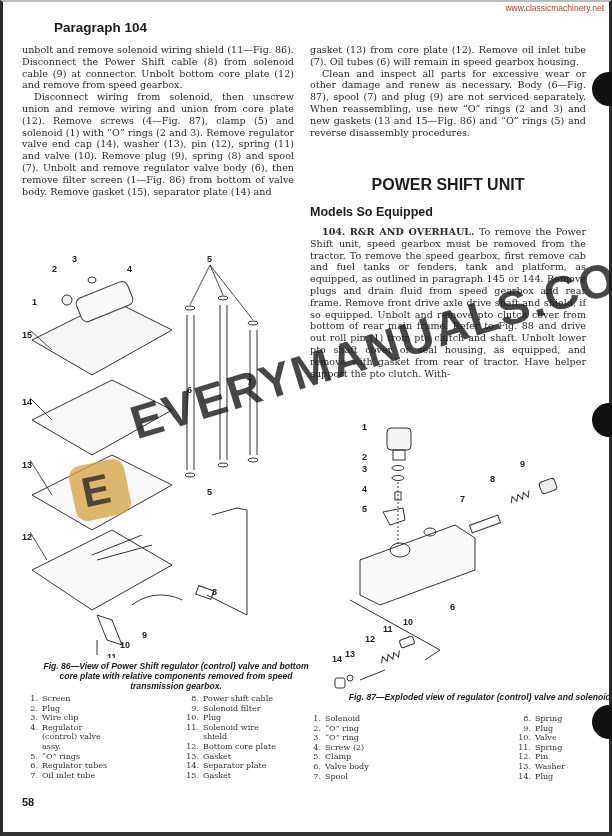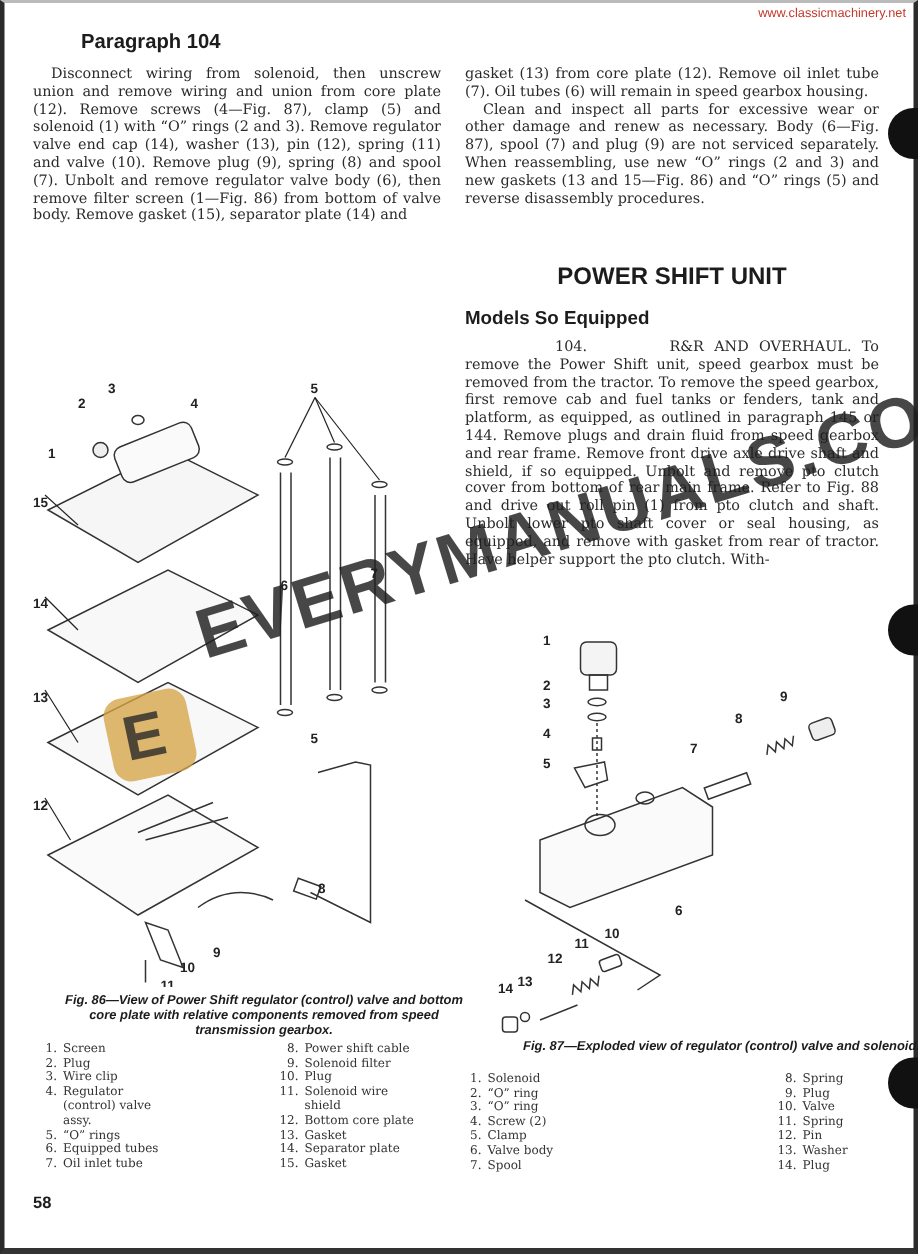--- a/index.html
+++ b/index.html
@@ -34,21 +34,21 @@
 
   .section-title {
     position: absolute; left: 310px; width: 276px; top: 176px; text-align: center;
     font-family: "Liberation Sans", sans-serif; font-weight: bold; font-size: 16px; color: #1c1c1c;
   }
   .subsection-title {
     position: absolute; left: 310px; top: 205px;
     font-family: "Liberation Sans", sans-serif; font-weight: bold; font-size: 12.5px; color: #1c1c1c;
   }
   .col-right2 { left: 310px; top: 226px; width: 276px; }
-  .para-num { font-weight: normal; margin-left: 48px; }
+  .para-num { font-weight: bold; }
 
   .figure { position: absolute; }
   .fig86 { left: 22px; top: 250px; width: 285px; height: 408px; }
   .fig87 { left: 305px; top: 420px; width: 285px; height: 270px; }
   .figure svg { width: 100%; height: 100%; }
 
   .caption {
     position: absolute; font-family: "Liberation Sans", sans-serif; font-weight: bold;
     font-style: italic; font-size: 8.6px; line-height: 10.2px; text-align: center; color: #1c1c1c;
   }
@@ -91,20 +91,21 @@
 
 <div class="page-frame"></div>
 
 <div class="watermark-site">www.classicmachinery.net</div>
 
 <div class="header">
   <div class="header-left">Paragraph 104</div>
 </div>
 
 <div class="col col-left">
+  <p>unbolt and remove solenoid wiring shield (11—Fig. 86). Disconnect the Power Shift cable (8) from solenoid cable (9) at connector. Unbolt bottom core plate (12) and remove from speed gearbox.</p>
   <p class="indent">Disconnect wiring from solenoid, then unscrew union and remove wiring and union from core plate (12). Remove screws (4—Fig. 87), clamp (5) and solenoid (1) with “O” rings (2 and 3). Remove regulator valve end cap (14), washer (13), pin (12), spring (11) and valve (10). Remove plug (9), spring (8) and spool (7). Unbolt and remove regulator valve body (6), then remove filter screen (1—Fig. 86) from bottom of valve body. Remove gasket (15), separator plate (14) and</p>
 </div>
 
 <div class="col col-right">
   <p>gasket (13) from core plate (12). Remove oil inlet tube (7). Oil tubes (6) will remain in speed gearbox housing.</p>
   <p class="indent">Clean and inspect all parts for excessive wear or other damage and renew as necessary. Body (6—Fig. 87), spool (7) and plug (9) are not serviced separately. When reassembling, use new “O” rings (2 and 3) and new gaskets (13 and 15—Fig. 86) and “O” rings (5) and reverse disassembly procedures.</p>
 </div>
 
 <div class="section-title">POWER SHIFT UNIT</div>
 <div class="subsection-title">Models So Equipped</div>
@@ -251,21 +252,21 @@
     <li style="width:80px">
         <span class="num">4.</span>
         <span>Regulator (control) valve assy.</span>
       </li>
     <li>
         <span class="num">5.</span>
         <span>“O” rings</span>
       </li>
     <li>
         <span class="num">6.</span>
-        <span>Equipped tubes</span>
+        <span>Regulator tubes</span>
       </li>
     <li>
         <span class="num">7.</span>
         <span>Oil inlet tube</span>
       </li>
   </ol>
 </div>
 
 <div class="legend leg86b">
   <ol>

